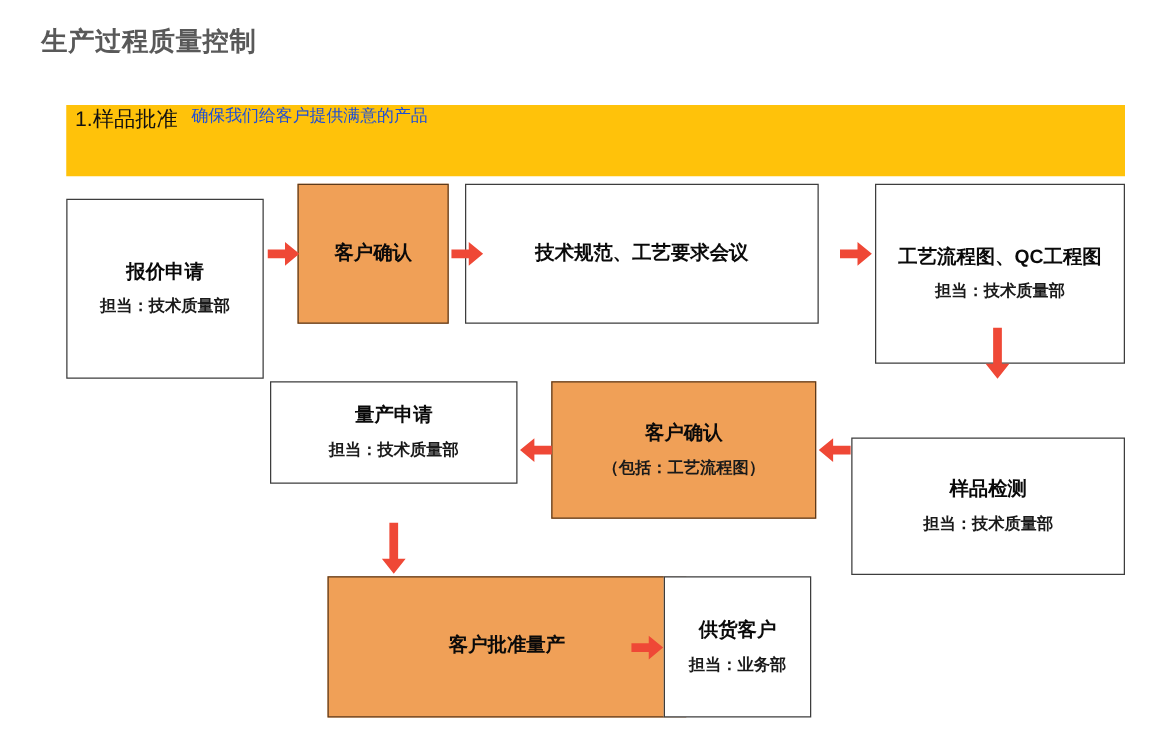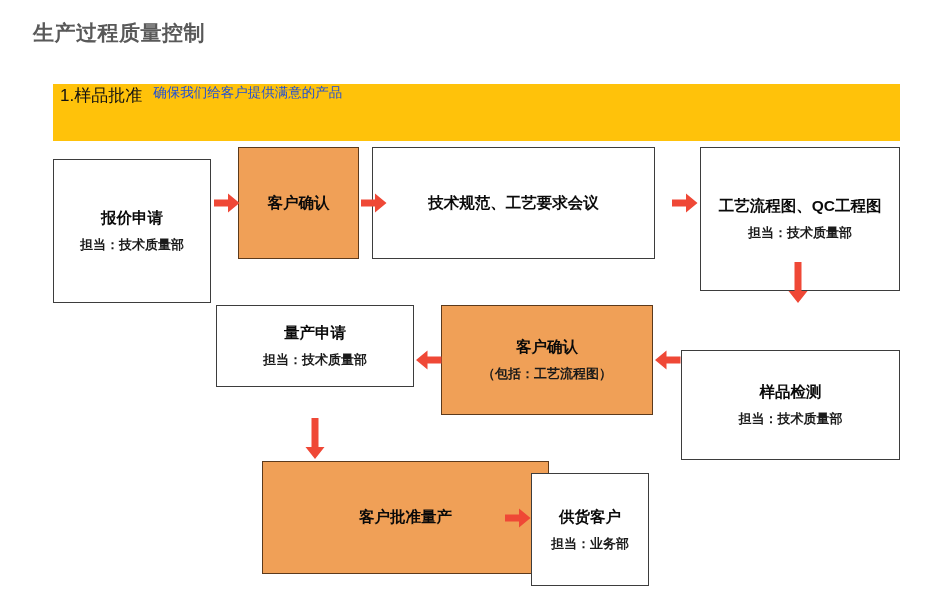--- a/index.html
+++ b/index.html
@@ -133,21 +133,21 @@
 <div class="node" style="left:681px; top:305px; width:219px; height:110px;margin-top:45px;">
   <div class="n-title">样品检测</div>
   <div class="n-sub">担当：技术质量部</div>
 </div>
 
 <div class="node orange no-sub" style="left:216px; top:461px; width:287px; height:113px;margin-left:46px;">
   <div class="n-title">客户批准量产</div>
 
 </div>
 
-<div class="node" style="left:531px; top:461px; width:118px; height:113px;margin-top:12px;">
+<div class="node" style="left:531px; top:461px; width:118px; height:113px;">
   <div class="n-title">供货客户</div>
   <div class="n-sub">担当：业务部</div>
 </div>
 
 <div class="arrow" style="left:214px; top:193px;">
   <svg width="26" height="20" viewBox="0 0 26 20">
     <path d="M0 6.5 H14 V0.5 L25.5 10 L14 19.5 V13.5 H0 Z" fill="#ef4836"></path>
   </svg>
 </div>
 

